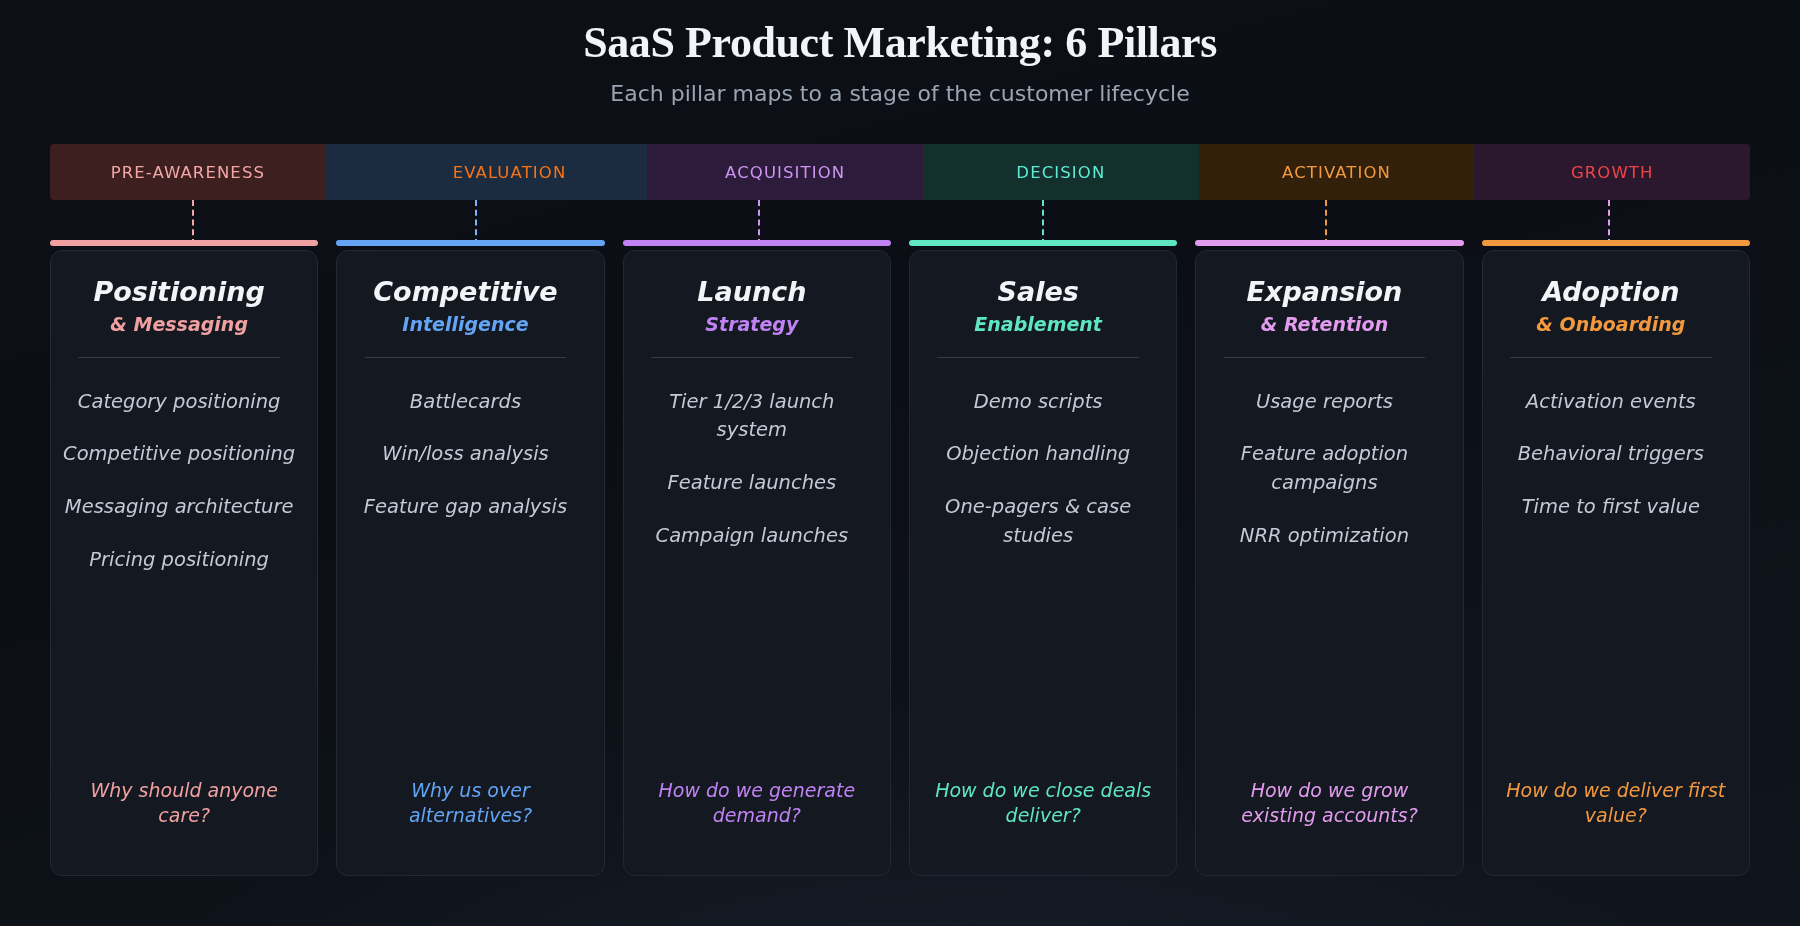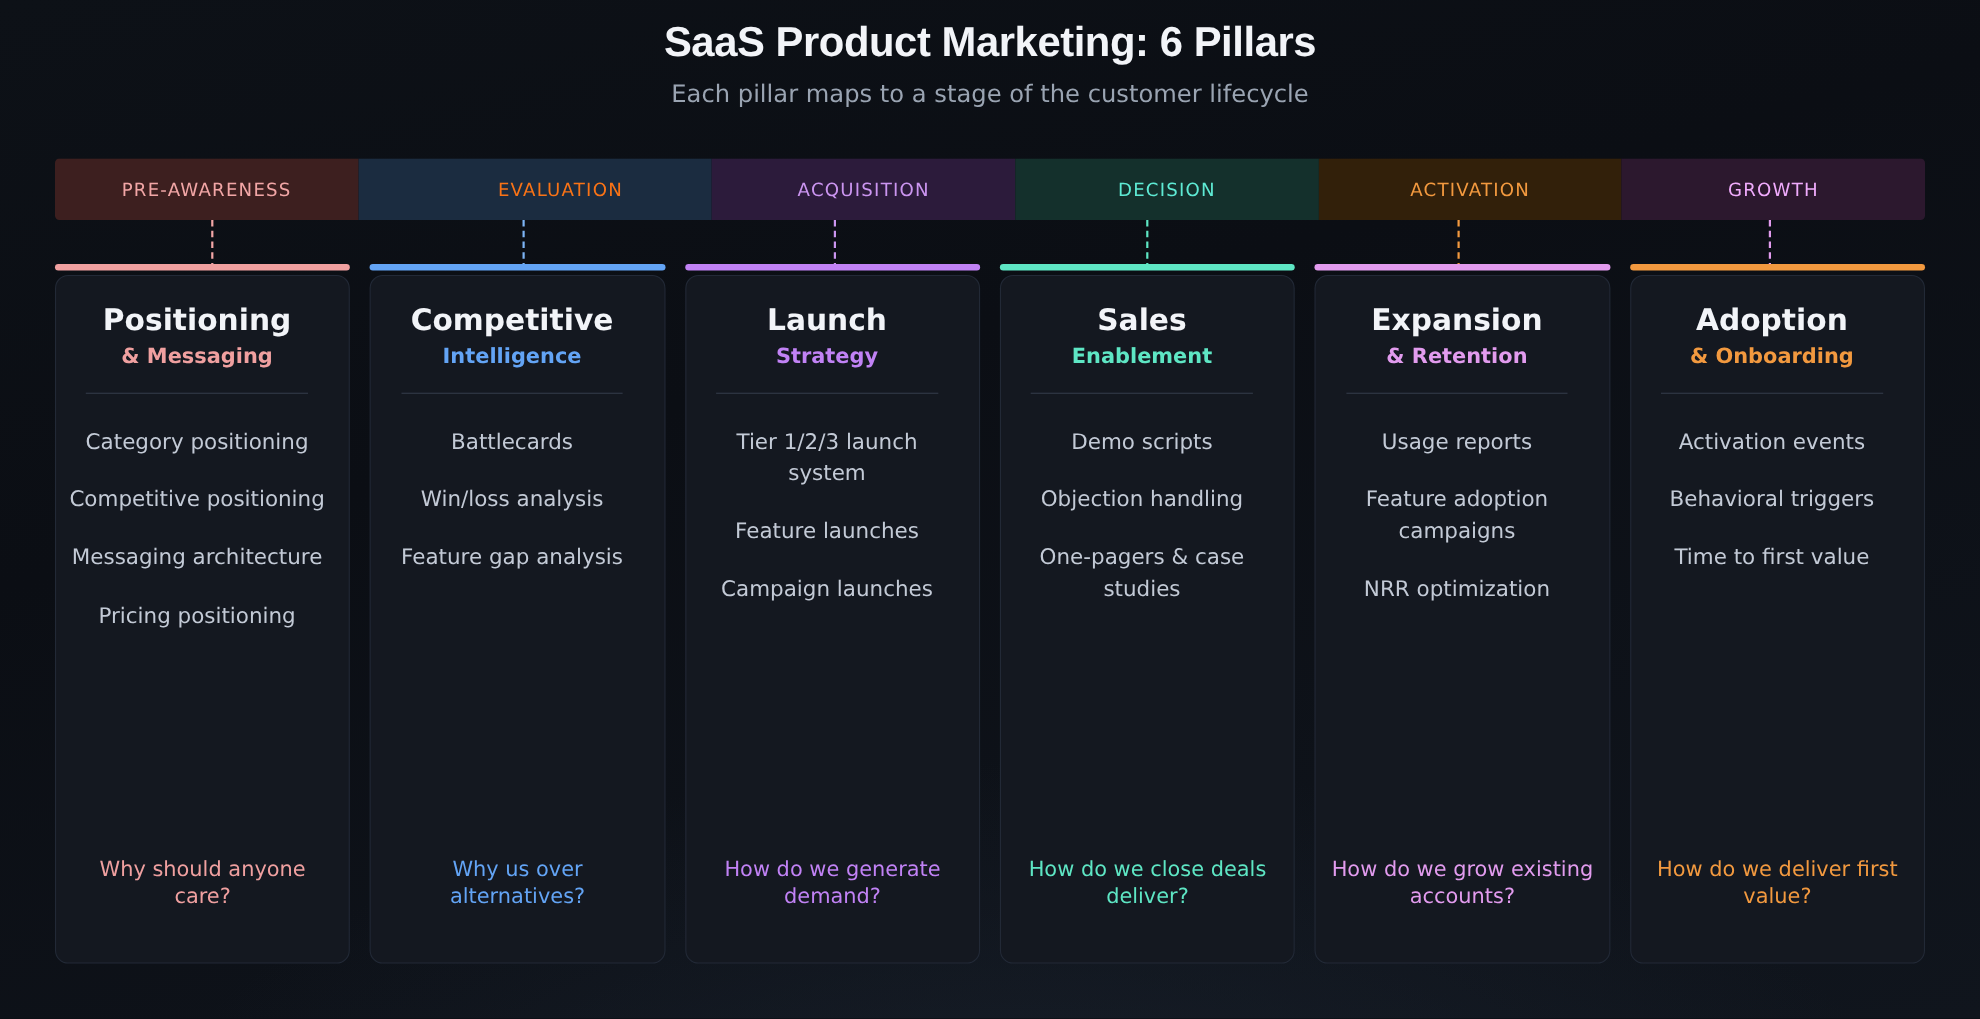--- a/index.html
+++ b/index.html
@@ -24,23 +24,23 @@
       linear-gradient(165deg, #0d1117 0%, #0b0e14 38%, #10151d 100%);
     box-sizing: border-box;
   }
 
   
   .header {
     padding-top: 18px;
     text-align: center;
   }
   .title {
-    font-family: Liberation Sans, sans-serif;
+    font-family: Liberation Serif, serif;
     font-weight: bold;
-    font-size: 38px;
+    font-size: 44px;
     line-height: 1.15;
     color: #f2f4f8;
     letter-spacing: -0.4px;
     margin: 0;
   }
   .subtitle {
     font-size: 22px;
     color: #9aa4b2;
     margin: 12px 0 0 0;
     font-weight: 400;
@@ -107,20 +107,21 @@
     position: relative;
     height: 626px;
     border: 1px solid #222936;
     border-radius: 12px;
     background: #141820;
     box-sizing: border-box;
     padding: 26px 18px 0 8px;
     display: flex;
     flex-direction: column;
     align-items: center;
+    font-style: italic;
   }
   .card-title {
     font-size: 27px;
     font-weight: bold;
     color: #f2f4f8;
     line-height: 1.1;
     text-align: center;
   }
   .card-sub {
     font-size: 19px;
@@ -164,21 +165,21 @@
     <h1 class="title">SaaS Product Marketing: 6 Pillars</h1>
     <p class="subtitle">Each pillar maps to a stage of the customer lifecycle</p>
   </div>
 
   <div class="lifecycle" id="lifecycle-bar">
       <div class="stage-seg" style="background: rgb(61, 31, 31); color: rgb(242, 166, 166);">PRE-AWARENESS</div>
       <div class="stage-seg" style="background: rgb(27, 44, 64); color: #f97316; padding-left: 46px;">EVALUATION</div>
       <div class="stage-seg" style="background: rgb(44, 27, 59); color: rgb(203, 149, 240);">ACQUISITION</div>
       <div class="stage-seg" style="background: rgb(20, 48, 44); color: #5eead4;">DECISION</div>
       <div class="stage-seg" style="background: rgb(50, 32, 10); color: rgb(242, 153, 63);">ACTIVATION</div>
-      <div class="stage-seg" style="background: rgb(44, 24, 46); color: #f0abfc;">GROWTH</div>
+      <div class="stage-seg" style="background: rgb(44, 24, 46); color: #ef4444;">GROWTH</div>
     </div>
 
   <div class="connectors" id="connectors">
       <div class="dash" style="left: 141.667px; border-left-color: rgb(242, 166, 166);"></div>
       <div class="dash" style="left: 425px; border-left-color: rgb(125, 180, 245);"></div>
       <div class="dash" style="left: 708.333px; border-left-color: rgb(203, 149, 240);"></div>
       <div class="dash" style="left: 991.667px; border-left-color: rgb(94, 230, 196);"></div>
       <div class="dash" style="left: 1275px; border-left-color: rgb(242, 153, 63);"></div>
       <div class="dash" style="left: 1558.33px; border-left-color: rgb(226, 155, 238);"></div>
     </div>

